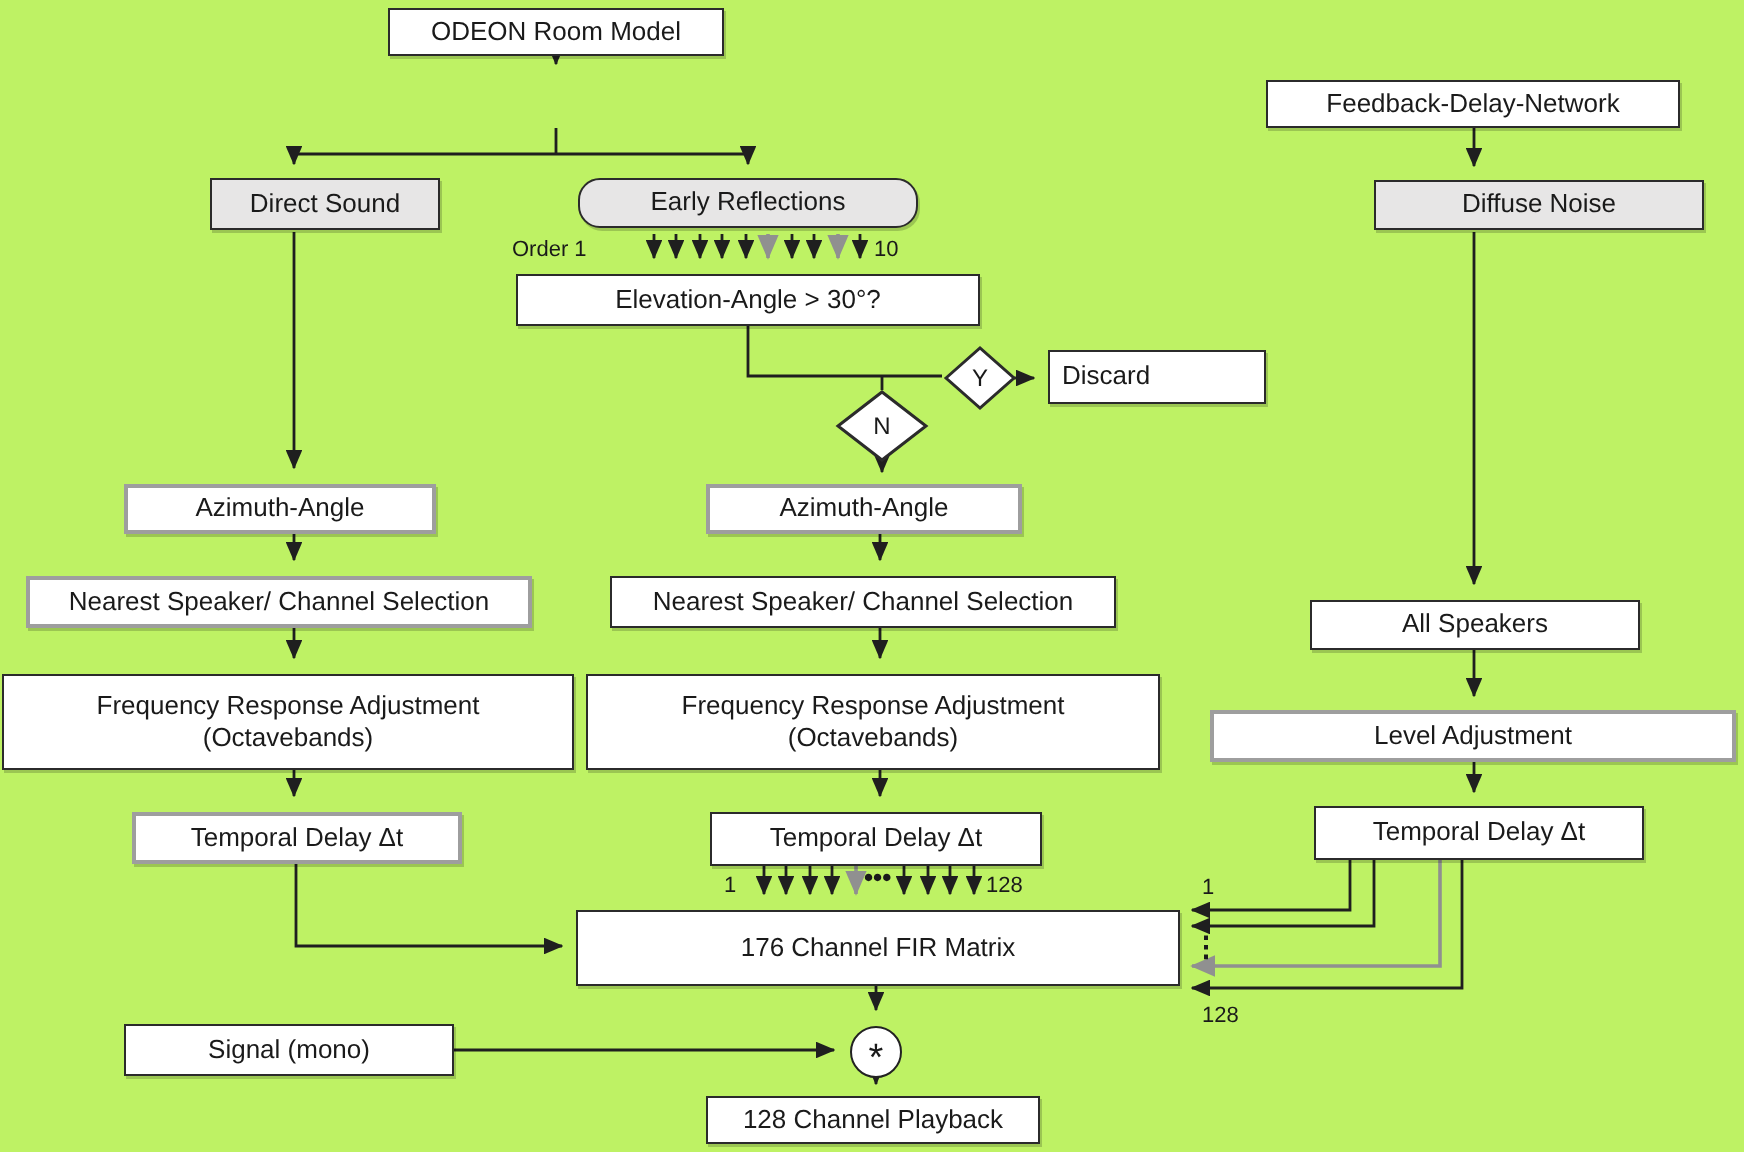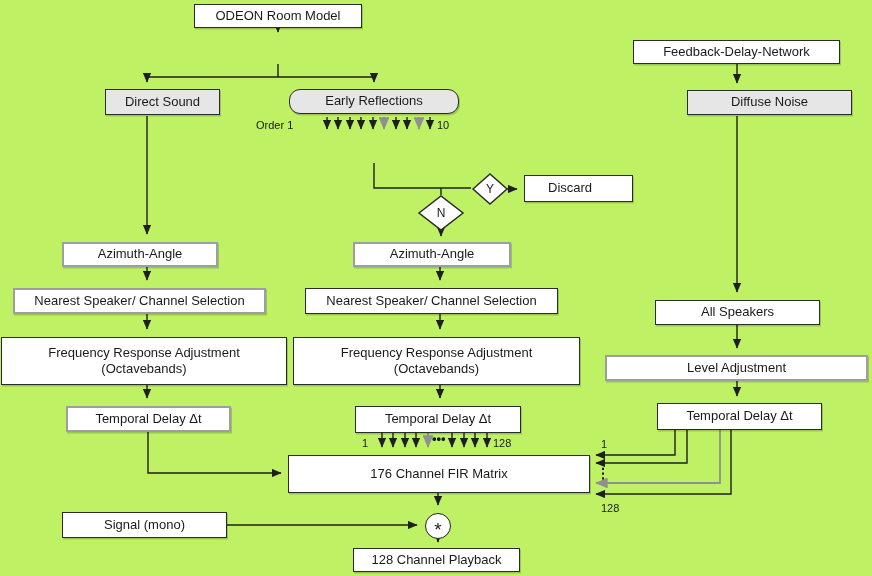--- a/index.html
+++ b/index.html
@@ -8,21 +8,21 @@
     font-family:"Liberation Sans", sans-serif;color:#1a1a1a;overflow:hidden;
   }
   .box{
     position:absolute;box-sizing:border-box;background:#ffffff;
     border:1.5px solid #2b2b2b;display:flex;align-items:center;justify-content:center;
     font-size:13px;line-height:1.25;text-align:center;
     box-shadow:1px 1.5px 0 rgba(0,0,0,0.18);
   }
   .box.grayfill{background:#e7e6e6;}
   .box.grayborder{border-color:#9e9e9e;border-width:2px;}
-  .box.leftalign{justify-content:flex-start;padding-left:23px;text-align:left;}
+  .box.leftalign{justify-content:flex-start;padding-left:6px;text-align:left;}
   .lbl{
     position:absolute;font-size:11px;line-height:1;white-space:nowrap;color:#1a1a1a;
   }
   .dtext{position:absolute;font-size:12px;line-height:1;text-align:center;width:16px;}
   .conv{
     position:absolute;left:425px;top:513px;width:26px;height:26px;border-radius:50%;
     border:1.4px solid #222;background:#fff;box-sizing:border-box;
     display:flex;align-items:center;justify-content:center;
     font-size:19px;padding-top:7px;
   }
@@ -110,20 +110,21 @@
 
     <g fill="#ffffff" stroke="#2b2b2b" stroke-width="1.5">
       <polygon points="473,189 490,174 507,189 490,204"></polygon>
       <polygon points="419,213 441,196 463,213 441,230"></polygon>
     </g>
   </svg>
 
   <div class="box" style="left:194px;top:4px;width:168px;height:24px;">ODEON Room Model</div>
   <div class="box grayfill" style="left:90px;top:89px;width:115px;height:26px;margin-left:15px;">Direct Sound</div>
   <div class="box grayfill" style="left:289px;top:89px;width:170px;height:25px;border-radius:11px;">Early Reflections</div>
+  <div class="box" style="left:258px;top:137px;width:232px;height:26px;">Elevation-Angle &gt; 30°?</div>
   <div class="box leftalign" style="left:524px;top:175px;width:109px;height:27px;">Discard</div>
 
   <div class="box grayborder" style="left:62px;top:242px;width:156px;height:25px;">Azimuth-Angle</div>
   <div class="box grayborder" style="left:353px;top:242px;width:158px;height:25px;">Azimuth-Angle</div>
 
   <div class="box grayborder" style="left:13px;top:288px;width:253px;height:26px;">Nearest Speaker/ Channel Selection</div>
   <div class="box" style="left:305px;top:288px;width:253px;height:26px;">Nearest Speaker/ Channel Selection</div>
 
   <div class="box" style="left:1px;top:337px;width:286px;height:48px;padding:0 28px;">Frequency Response Adjustment (Octavebands)</div>
   <div class="box" style="left:293px;top:337px;width:287px;height:48px;padding:0 28px;">Frequency Response Adjustment (Octavebands)</div>

